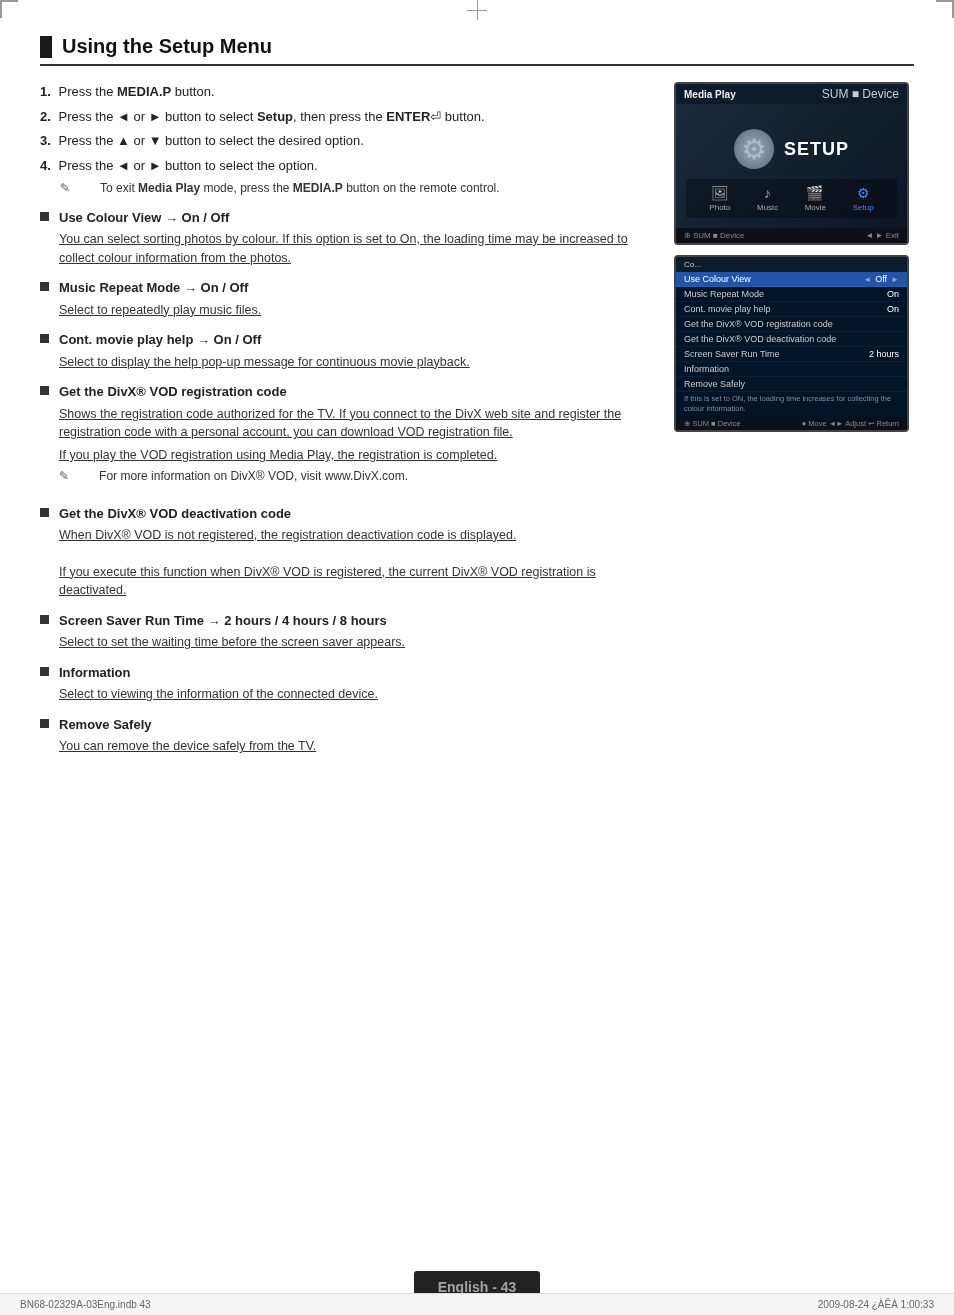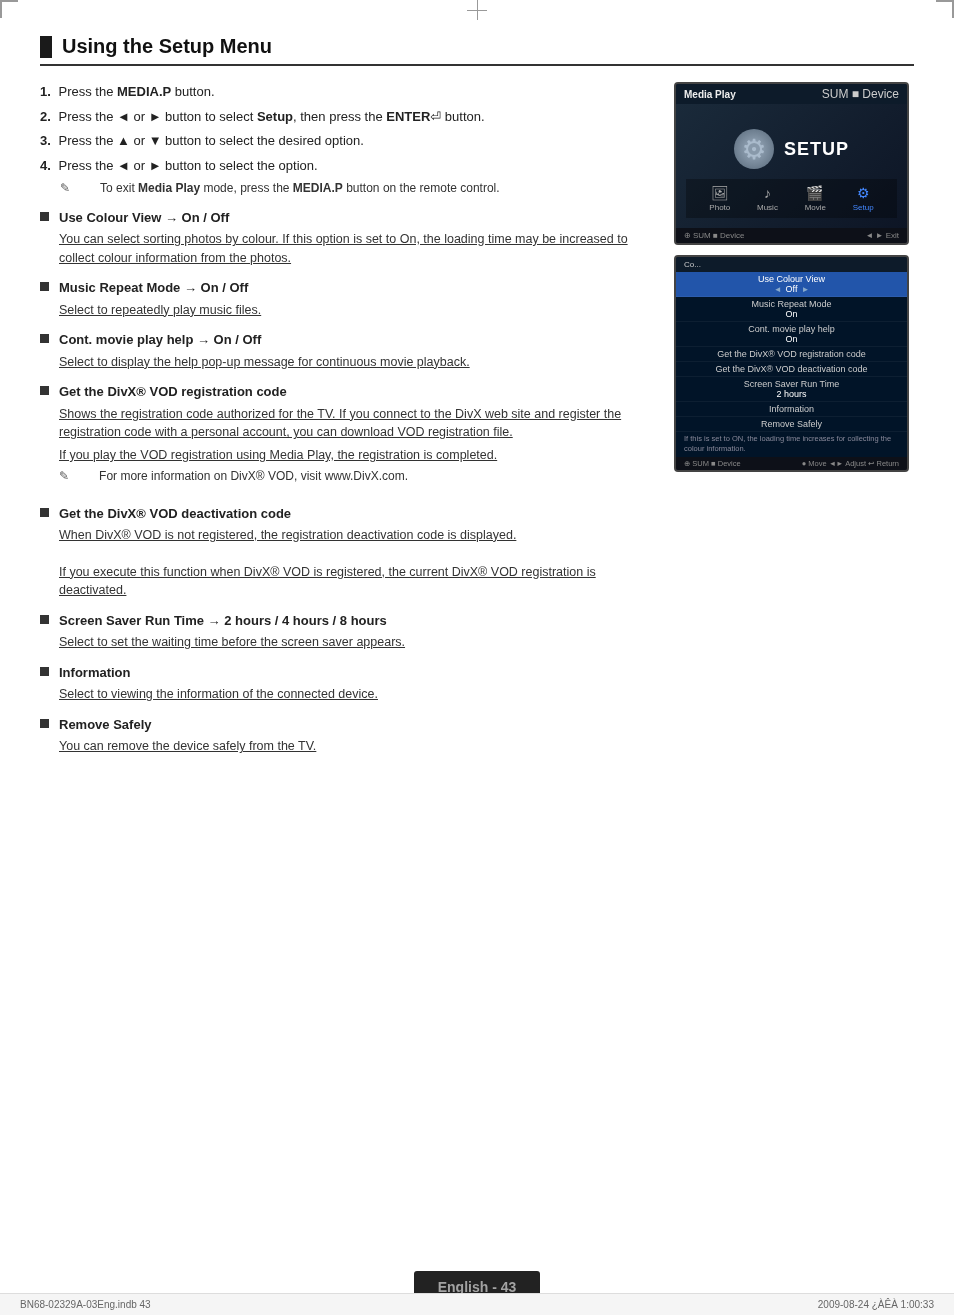--- a/index.html
+++ b/index.html
@@ -273,21 +273,20 @@
       padding: 0;
     }
     .tv-menu-item {
       display: flex;
       justify-content: space-between;
       align-items: center;
       padding: 2px 8px;
       font-size: 9px;
       color: #ccc;
       border-bottom: 1px solid rgba(255,255,255,0.05);
-      flex-direction: column;
     }
     .tv-menu-item.highlighted {
       background: #2255aa;
       color: #fff;
     }
     .tv-menu-item .item-val {
       display: flex;
       align-items: center;
       gap: 4px;
       color: #fff;

